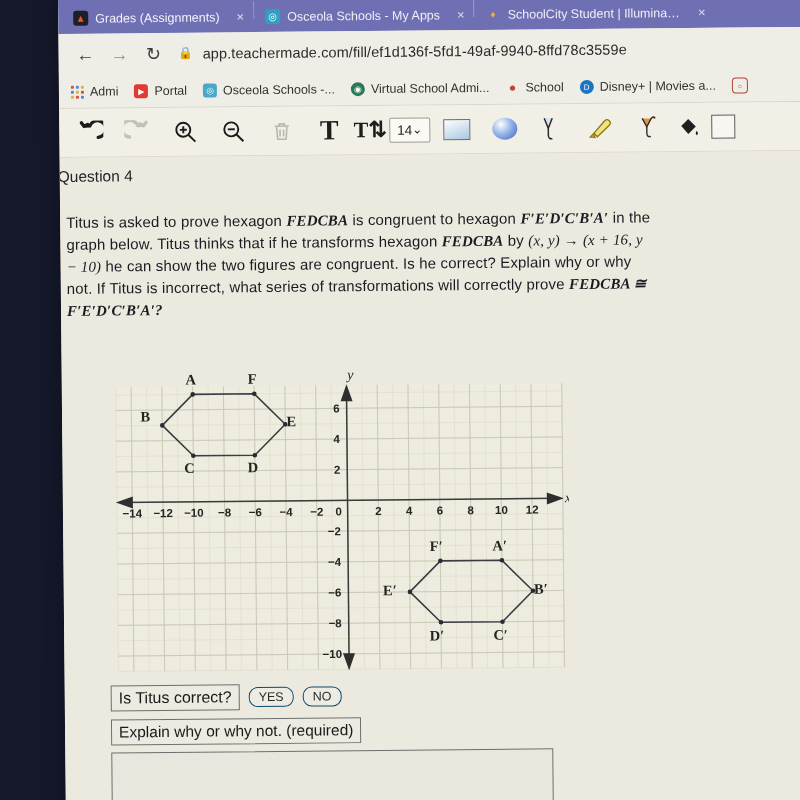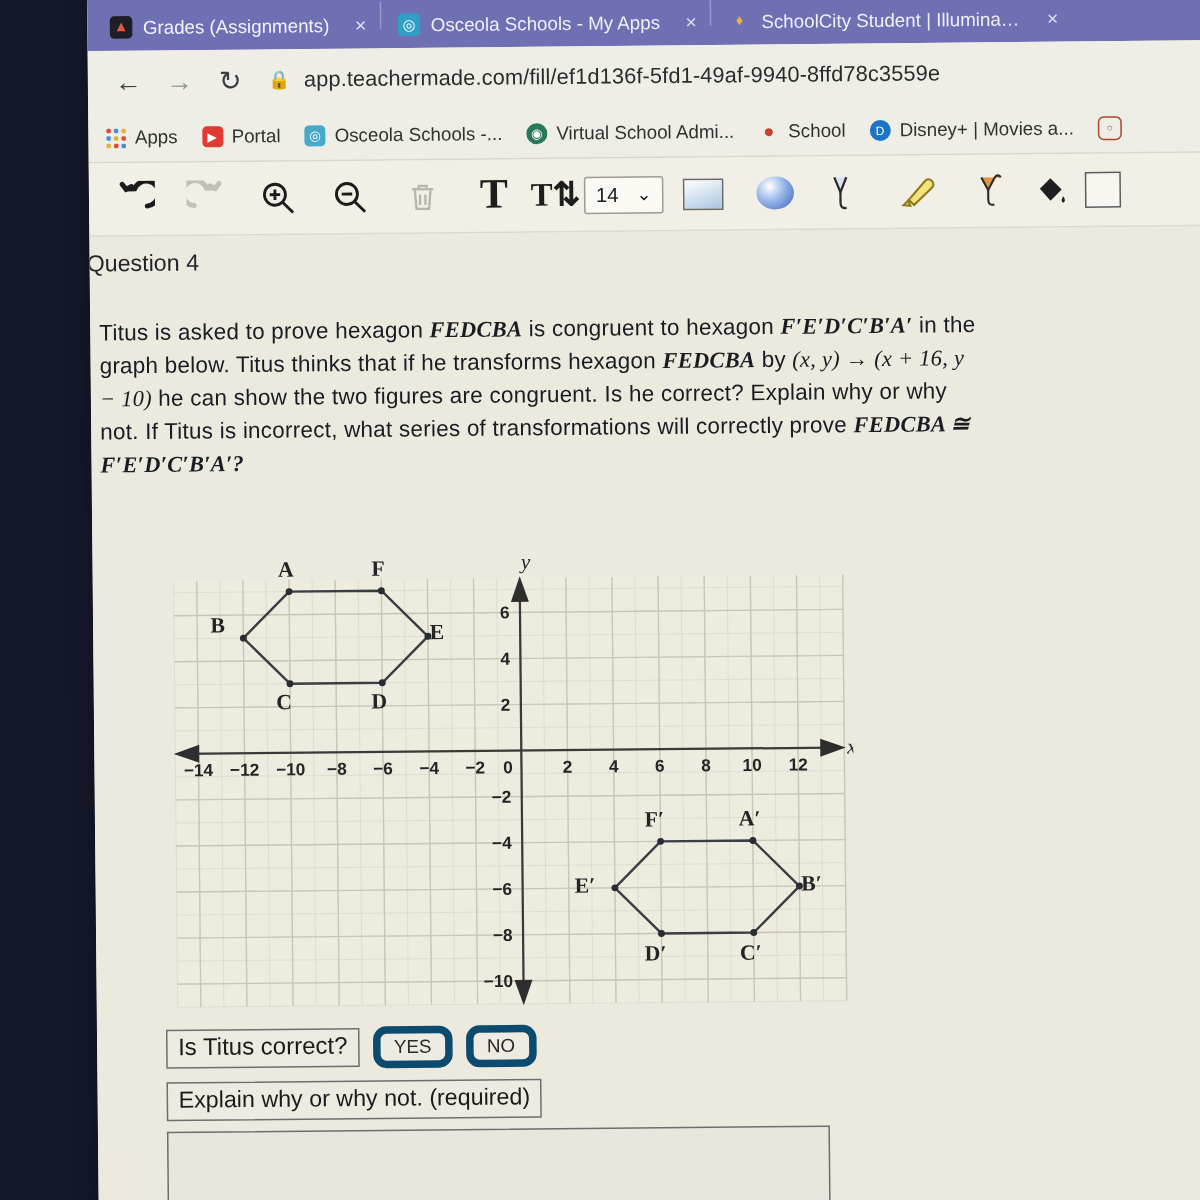--- a/index.html
+++ b/index.html
@@ -67,21 +67,21 @@
   .apptoolbar{
     height:48px;background:#f1efe6;display:flex;align-items:center;
     gap:4px;padding:0 8px;border-bottom:1px solid #ddd9cc;
   }
   .tool{
     width:44px;height:40px;display:flex;align-items:center;justify-content:center;
     color:#1d1d1d;
   }
   .tool.disabled{color:#c3c0b6;}
   .fontsize{
-    display:flex;align-items:center;gap:12px;border:1px solid #9d9b92;
+    display:flex;align-items:center;gap:0;border:1px solid #9d9b92;
     background:#faf9f4;height:23px;padding:0 7px;font-size:13.5px;color:#202020;
     border-radius:2px;
   }
   .swatch-blue{
     width:25px;height:19px;border:1px solid #6d6d6d;
     background:linear-gradient(160deg,#ffffff 0%,#cfe0ef 55%,#a8c6e0 100%);
   }
   .ellipse-blue{
     width:25px;height:22px;border-radius:50%;
     background:radial-gradient(circle at 35% 30%,#ffffff 0%,#95b5e8 45%,#3f5fbf 100%);
@@ -103,21 +103,21 @@
   .graphwrap svg{display:block;}
 
   
   .answers{position:absolute;left:46px;top:528px;width:470px;}
   .ansrow{display:flex;align-items:center;gap:9px;}
   .boxfield{
     border:1.5px solid #6e6e6e;background:#edebe1;padding:3px 7px;
     font-size:16px;color:#1a1a1a;display:inline-block;
   }
   .pill{
-    border:5px solid #0c4a6e;border-radius:9px;background:#eeece2;
+    border:1px solid #0c4a6e;border-radius:9px;background:#eeece2;
     padding:2px 9px;font-size:12.5px;color:#2a2a2a;
   }
   .explainbox{margin-top:8px;}
   .bigbox{
     margin-top:7px;border:1.5px solid #6e6e6e;background:#e9e7dd;
     width:440px;height:76px;
   }
 </style>
 </head>
 <body>
@@ -162,21 +162,21 @@
             <i style="background:#4a8bdc"></i>
             <i style="background:#e0b33a"></i>
           <i style="background:#4a8bdc"></i>
             <i style="background:#e0b33a"></i>
             <i style="background:#e04a3a"></i>
           <i style="background:#e0b33a"></i>
             <i style="background:#e04a3a"></i>
             <i style="background:#4a8bdc"></i>
         </span>
       </span>
-      <span>Apps</span>
+      <span>Admi</span>
     </div>
     <div class="bm">
       <span class="ic" style="background:#e03a32;border-radius:3px;color:#fff;font-size:8px;">▶</span>
       <span>Portal</span>
     </div>
     <div class="bm">
       <span class="ic" style="background:#49a9c9;border-radius:3px;color:#fff;font-size:9px;">◎</span>
       <span>Osceola Schools -...</span>
     </div>
     <div class="bm">

